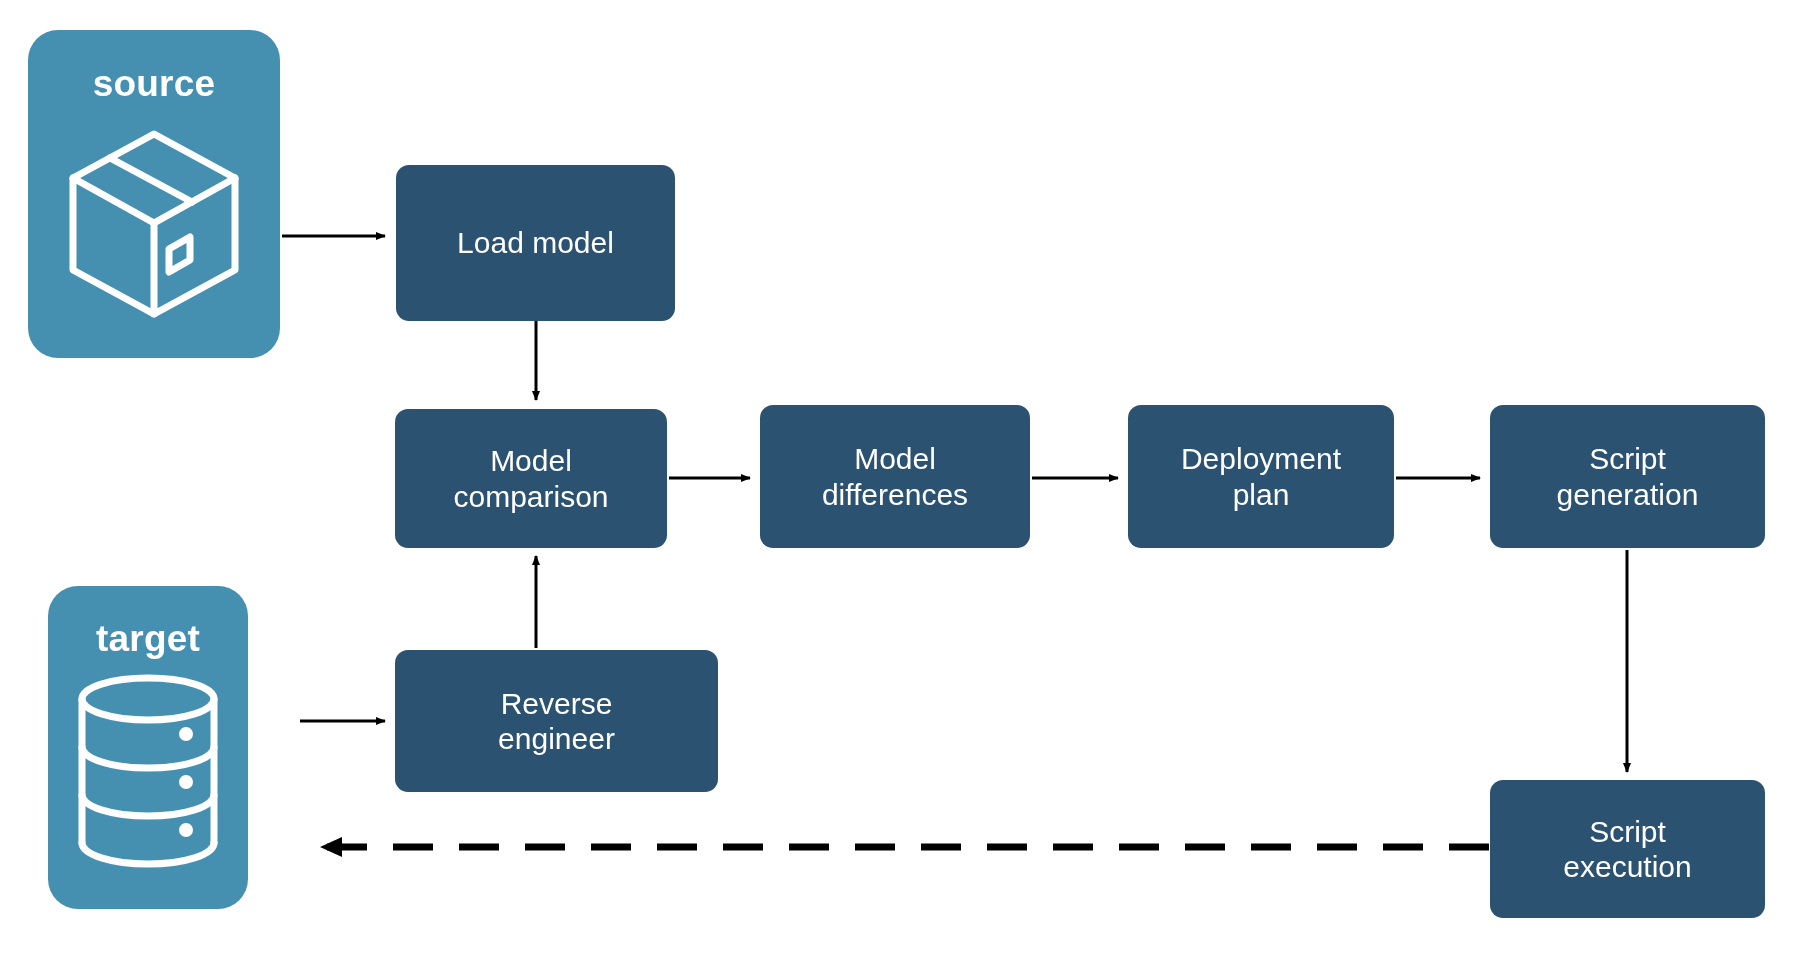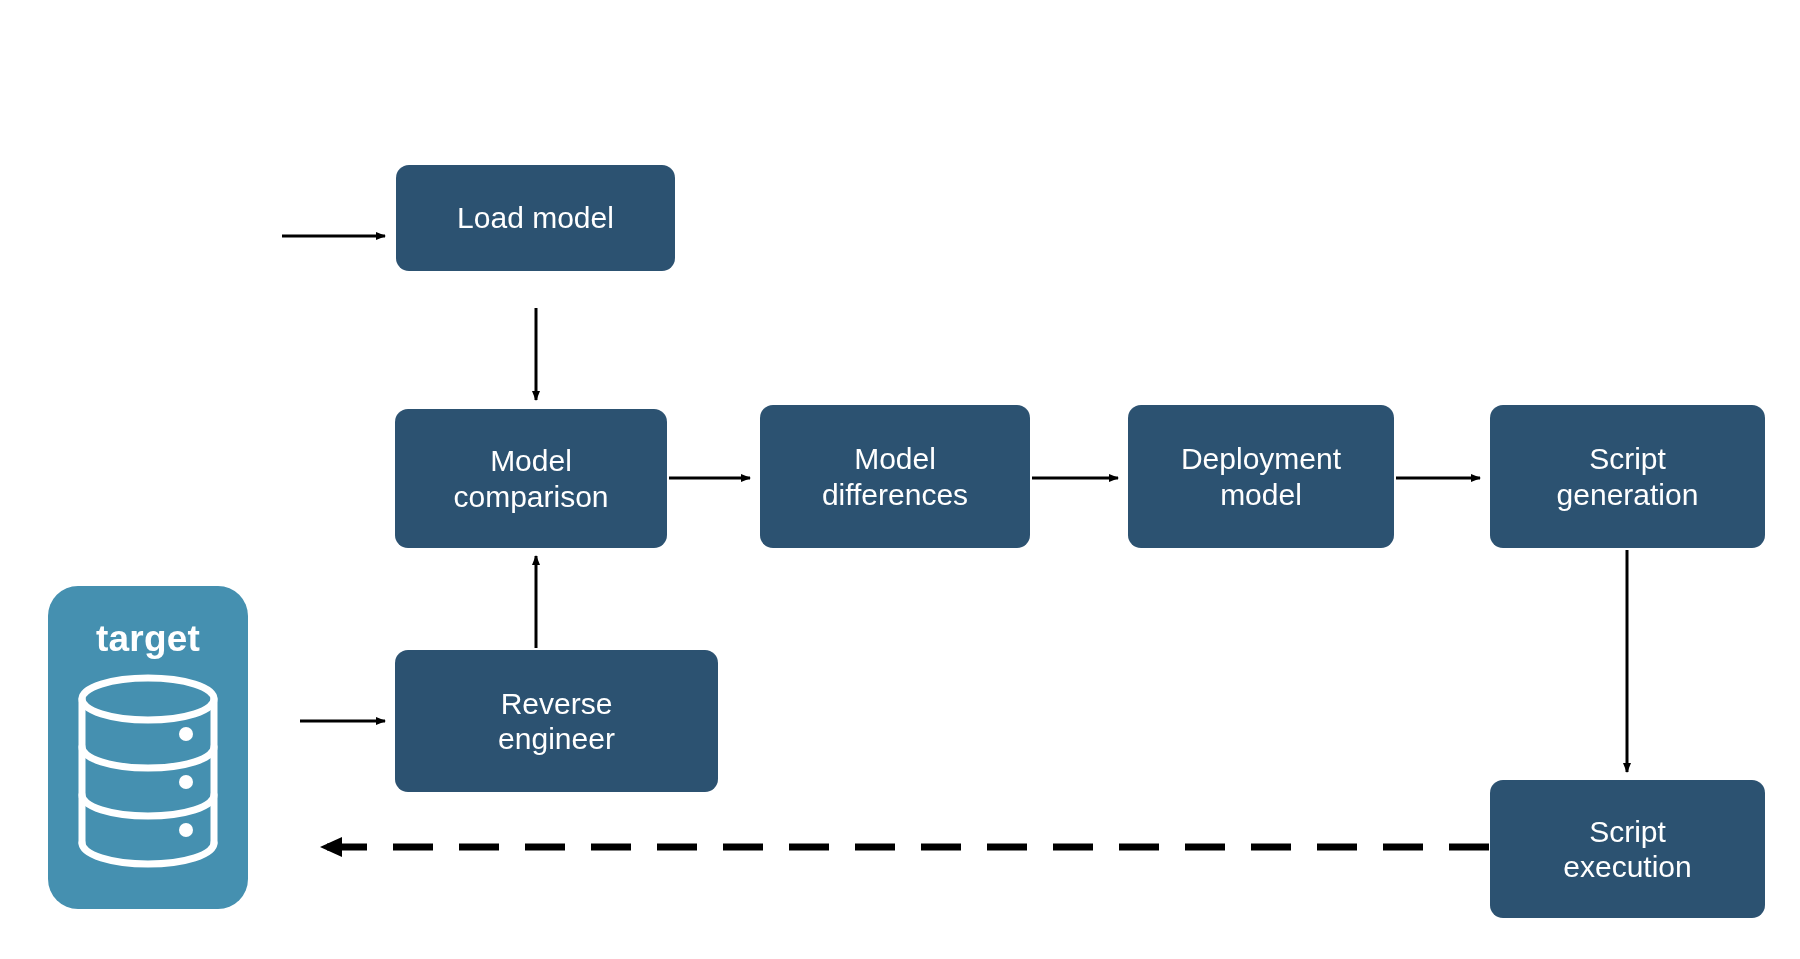--- a/index.html
+++ b/index.html
@@ -119,20 +119,39 @@
 
     <g>
       <line class="edge-solid" x1="536" y1="648" x2="536" y2="556" marker-end="url(#arrow-thin)"></line>
     </g>
 
     <g>
       <line class="edge-dashed" x1="1489" y1="847" x2="322" y2="847" marker-end="url(#arrow-thick)"></line>
     </g>
   </svg>
 
+  <div class="node endpoint" style="left:28px; top:30px; width:252px; height:328px;">
+    <div class="endpoint-label">source</div>
+    <span class="endpoint-icon" style="margin-top:18px;">
+      <svg width="190" height="200" viewBox="0 0 190 200" xmlns="http://www.w3.org/2000/svg">
+        <g fill="none" stroke="#ffffff" stroke-width="7" stroke-linejoin="round" stroke-linecap="round">
+
+          <path d="M95 14 L176 58 L176 150 L95 194 L14 150 L14 58 Z"></path>
+
+          <path d="M14 58 L95 103 L176 58"></path>
+
+          <path d="M95 103 L95 194"></path>
+
+          <path d="M51 38 L133 82"></path>
+
+          <path d="M110 129 L131 117 L131 140 L110 152 Z"></path>
+        </g>
+      </svg>
+    </span>
+  </div>
 
   <div class="node endpoint" style="left:48px; top:586px; width:200px; height:323px;">
     <div class="endpoint-label">target</div>
     <span class="endpoint-icon" style="margin-top:14px;">
       <svg width="168" height="200" viewBox="0 0 168 200" xmlns="http://www.w3.org/2000/svg">
         <g fill="none" stroke="#ffffff" stroke-width="7" stroke-linejoin="round" stroke-linecap="round">
 
           <ellipse cx="84" cy="28" rx="66" ry="21"></ellipse>
 
           <path d="M18 28 L18 172"></path>
@@ -145,37 +164,37 @@
         </g>
         <g fill="#ffffff">
           <circle cx="122" cy="63" r="7"></circle>
           <circle cx="122" cy="111" r="7"></circle>
           <circle cx="122" cy="159" r="7"></circle>
         </g>
       </svg>
     </span>
   </div>
 
-  <div class="node process" style="left:396px; top:165px; width:279px; height:106px;">
+  <div class="node process" style="left:396px; top:165px; width:279px; height:156px;">
     <span>Load model</span>
   </div>
 
   <div class="node process" style="left:395px; top:409px; width:272px; height:139px;">
     <span>Model
 comparison</span>
   </div>
 
   <div class="node process" style="left:760px; top:405px; width:270px; height:143px;">
     <span>Model
 differences</span>
   </div>
 
   <div class="node process" style="left:1128px; top:405px; width:266px; height:143px;">
     <span>Deployment
-model</span>
+plan</span>
   </div>
 
   <div class="node process" style="left:1490px; top:405px; width:275px; height:143px;">
     <span>Script
 generation</span>
   </div>
 
   <div class="node process" style="left:395px; top:650px; width:323px; height:142px;">
     <span>Reverse
 engineer</span>

